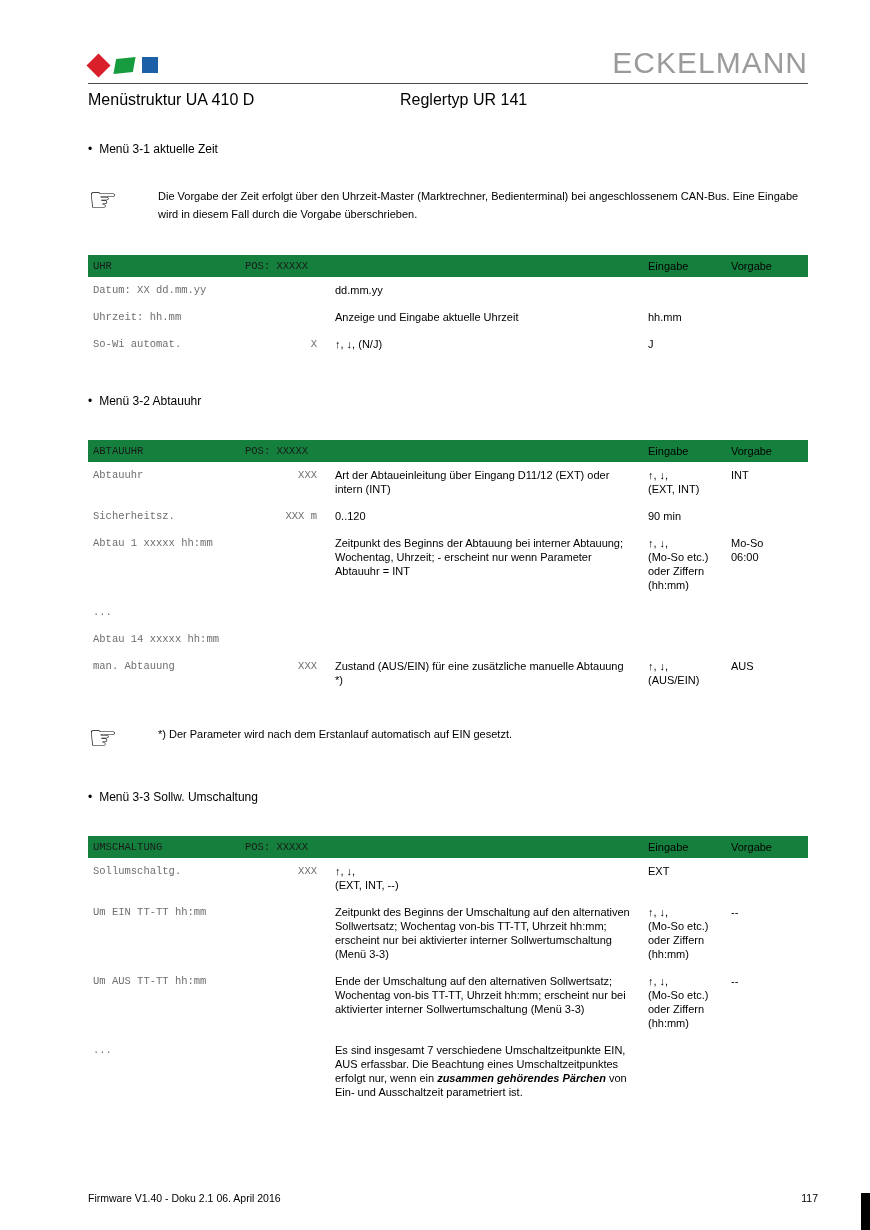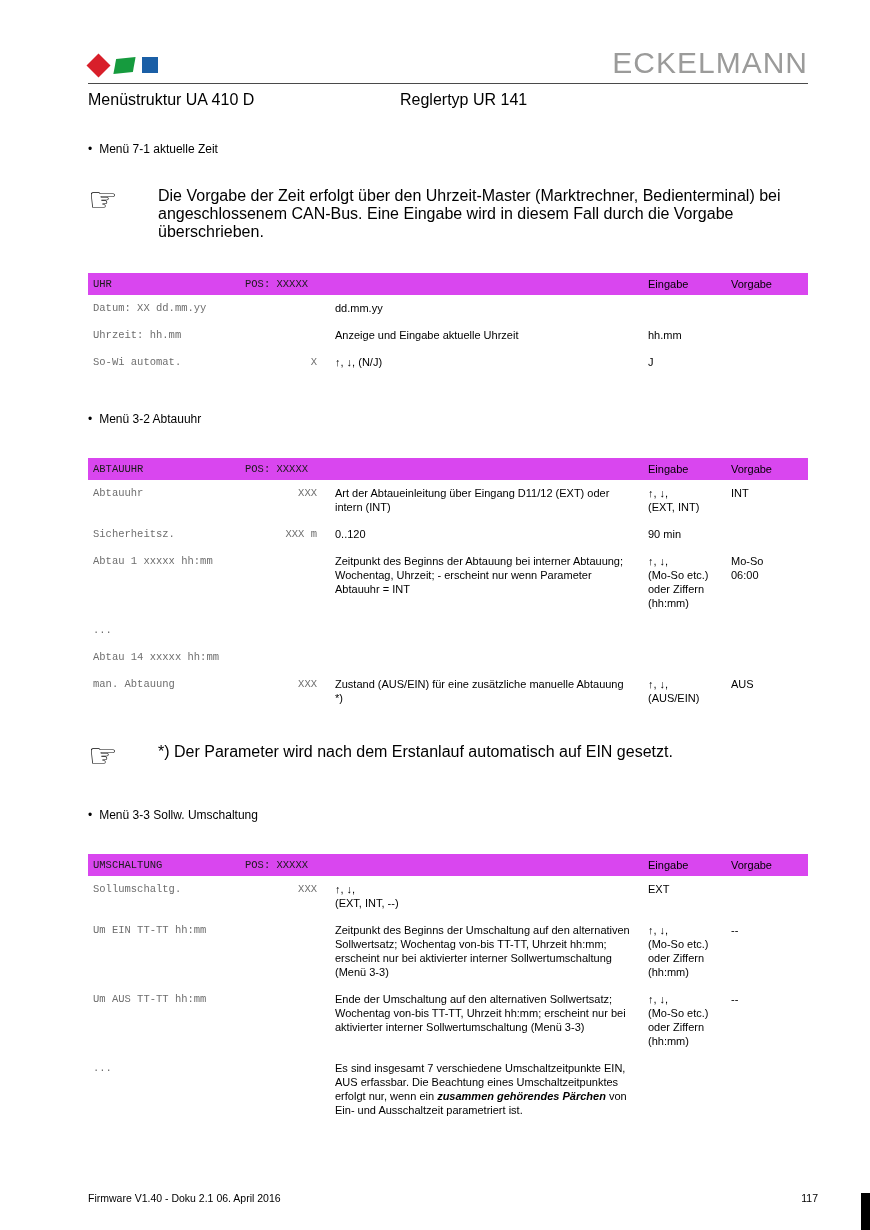--- a/index.html
+++ b/index.html
@@ -21,26 +21,26 @@
   .rule { border-top:1px solid #4a4a4a; margin-top:5px; }
   .subheader { position:relative; margin-top:7px; font-size:16px; height:15px; }
   .subheader .center { position:absolute; left:312px; top:0; }
 
   
   .bullet-line { margin-top:36px; font-size:12px; display:flex; align-items:baseline; }
   .bullet-line .bullet { margin-right:7px; }
 
   .note { margin-top:28px; display:flex; }
   .hand-icon { width:70px; font-family:"DejaVu Sans",sans-serif; font-size:33px; line-height:32px; flex:0 0 70px; }
-  .note-text { flex:1; font-size:16px; line-height:18px; padding-top:3px; padding-right:6px; }
+  .note-text { flex:1; font-size:11px; line-height:18px; padding-top:3px; padding-right:6px; }
 
   
   .doc-table { margin-top:32px; width:720px; font-size:11px; }
   .t-row, .t-head { display:grid; grid-template-columns:157px 90px 313px 83px 77px; align-items:start; }
-  .t-head { background:#d946ef; }
+  .t-head { background:#15803d; }
   .t-head > div { padding-top:5px; padding-bottom:5px; line-height:12px; }
   .mono { font-family:"Liberation Mono","DejaVu Sans Mono",monospace; font-size:10.5px; }
   .t-head .c-name  { padding-left:5px; color:#1a1a1a; }
   .t-head .c-val   { color:#1a1a1a; text-align:left; }
   .t-row > div { padding-top:6px; padding-bottom:7px; line-height:14px; }
   .c-name  { padding-left:5px; color:#6e6e6e; }
   .c-val   { color:#6e6e6e; text-align:right; padding-right:18px; }
   .c-desc  { padding-right:14px; }
   .c-ein   { padding-right:6px; }
   .c-vor   { padding-right:2px; }
@@ -67,21 +67,21 @@
     <div class="rule"></div>
 
     <div class="subheader">
       <span>Menüstruktur UA 410 D</span>
       <span class="center">Reglertyp UR 141</span>
     </div>
 
     <div id="sections">
         <div class="bullet-line">
           <span class="bullet">•</span>
-          <span>Menü 7-1 aktuelle Zeit</span>
+          <span>Menü 3-1 aktuelle Zeit</span>
         </div>
         <div class="note">
           <span class="hand-icon">☞</span>
           <div class="note-text">Die Vorgabe der Zeit erfolgt über den Uhrzeit-Master (Marktrechner, Bedienterminal) bei angeschlossenem CAN-Bus. Eine Eingabe wird in diesem Fall durch die Vorgabe überschrieben.</div>
         </div>
         <div class="doc-table">
           <div class="t-head">
             <div class="c-name mono">UHR</div>
             <div class="c-val mono">POS: XXXXX</div>
             <div class="c-desc"></div>

